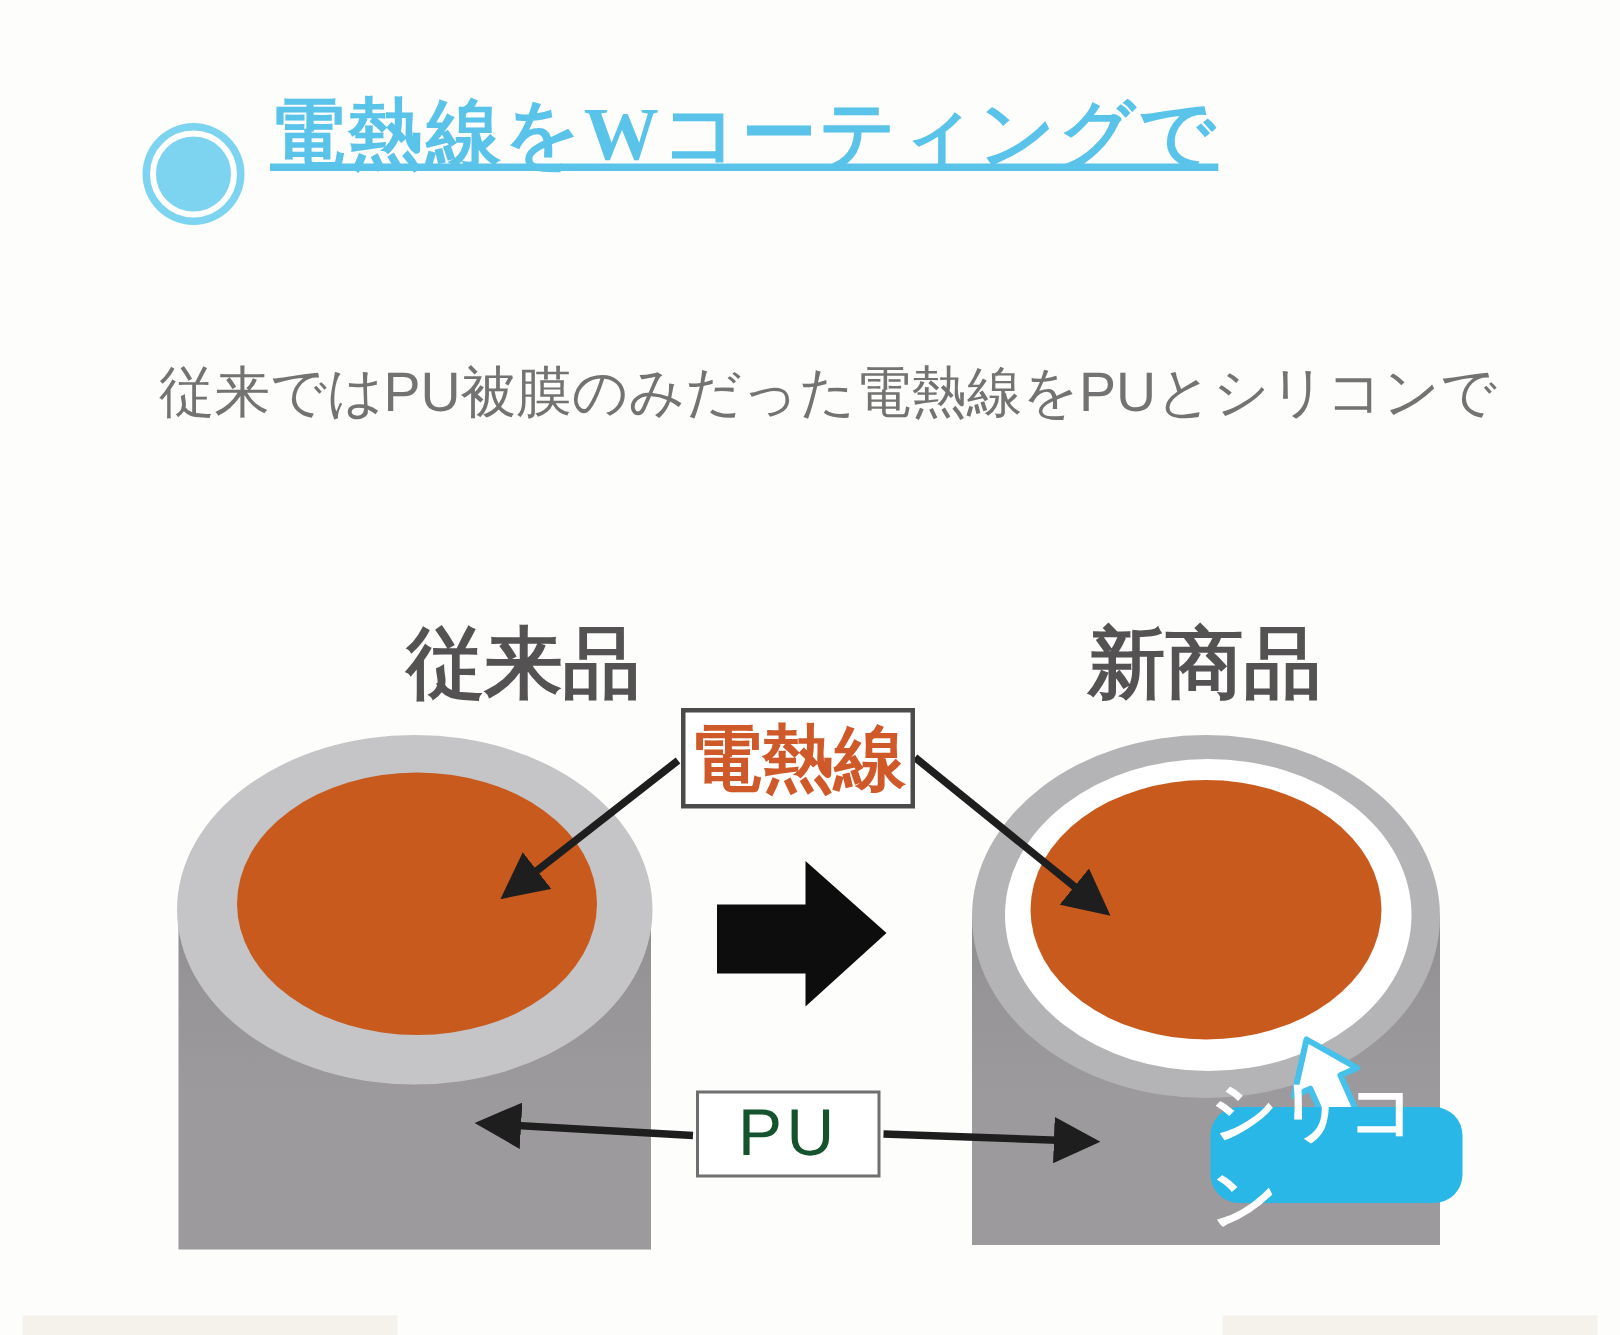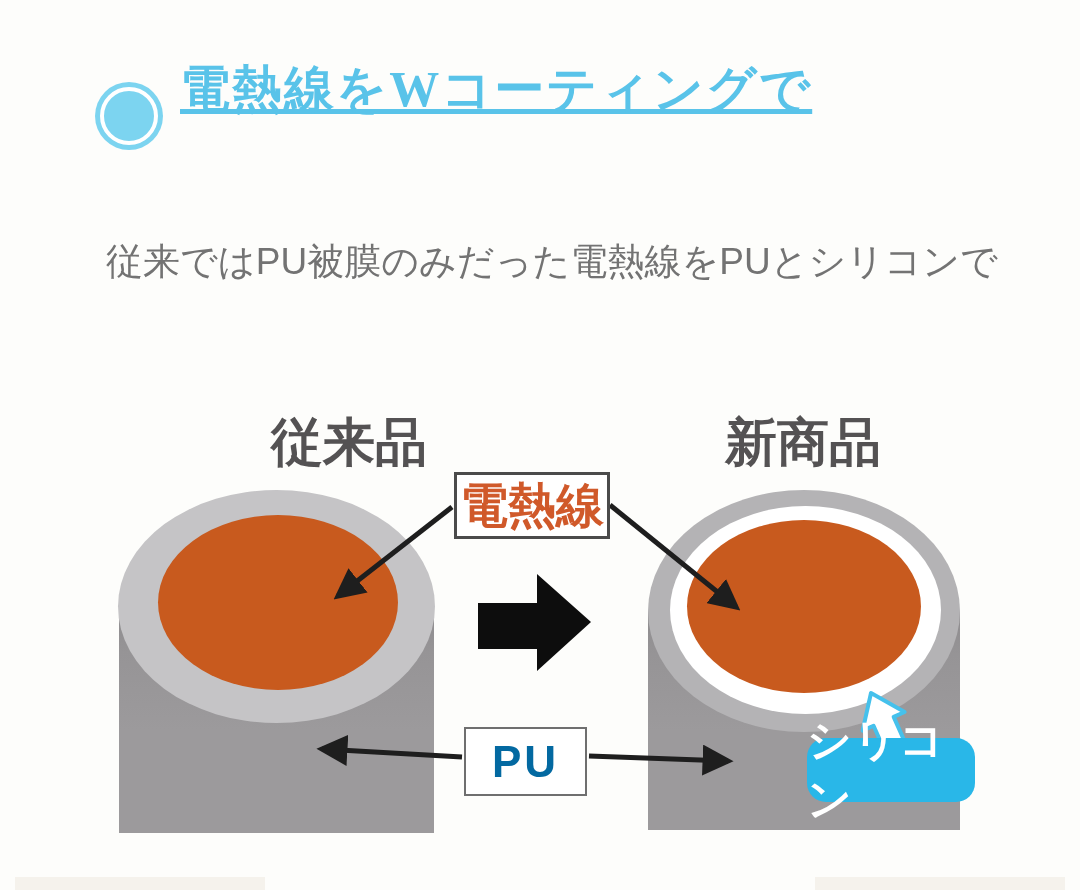--- a/index.html
+++ b/index.html
@@ -37,22 +37,22 @@
   .r-body{left:648px;top:611px;width:312px;height:219px;}
   .r-rim{left:648px;top:490px;width:312px;height:242px;background:#b4b3b5;}
   .r-sil{left:670px;top:506px;width:271px;height:208px;background:#ffffff;}
   .r-core{left:687px;top:520px;width:234px;height:173px;background:#c85a1e;}
 
   
   .callout{position:absolute;display:flex;align-items:center;justify-content:center;
            box-sizing:border-box;}
   .wire-box{left:454px;top:472px;width:156px;height:67px;background:#ffffff;
             border:3px solid #4b4b4b;color:#d0592a;font-size:48px;font-weight:700;z-index:12;}
-  .pu-box{left:464px;top:727px;width:123px;height:69px;background:#ffffff;
-          border:2px solid #6f6f6f;color:#0369a1;font-size:44px;font-weight:700;
+  .pu-box{left:464px;top:727px;width:123px;height:58px;background:#ffffff;
+          border:2px solid #6f6f6f;color:#14532d;font-size:44px;font-weight:400;
           letter-spacing:3px;z-index:12;}
   .sil-box{left:807px;top:738px;width:168px;height:64px;background:#29b7e8;
            color:#ffffff;font-size:44px;font-weight:700;letter-spacing:1px;z-index:12;border-radius:19px;}
 
   
   .arrows{position:absolute;left:0;top:0;width:1080px;height:890px;z-index:10;
           pointer-events:none;}
 
   
   .bottom-strip{position:absolute;top:877px;height:13px;background:#f2eee7;opacity:.75;}

